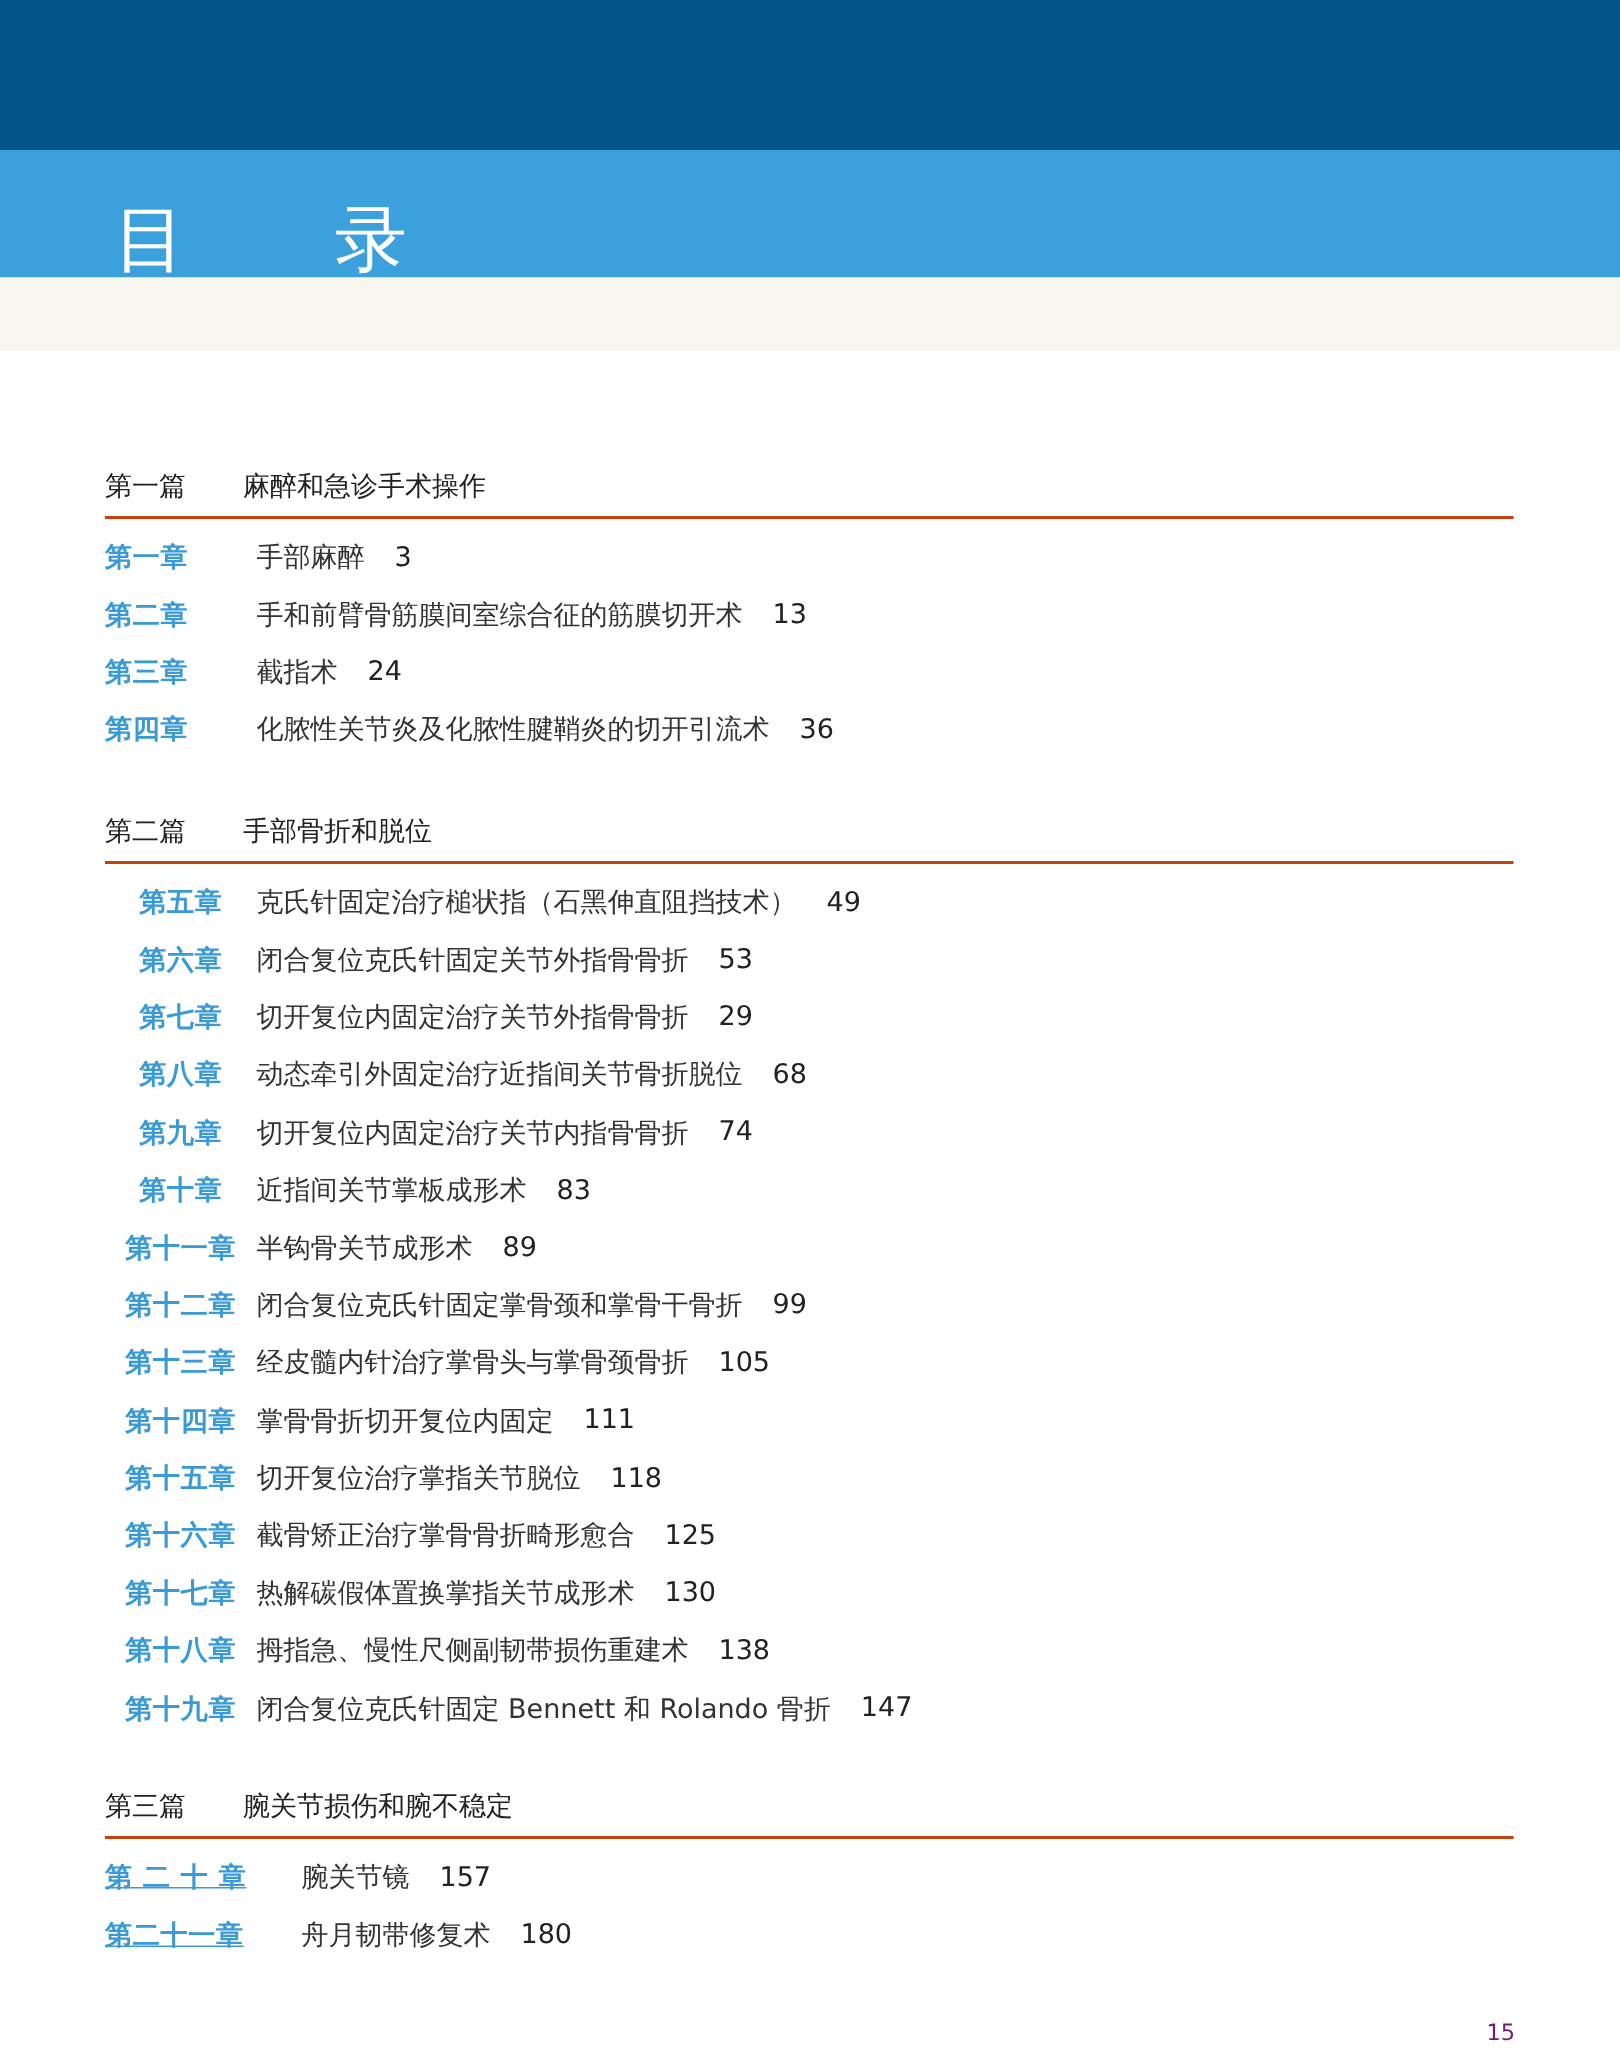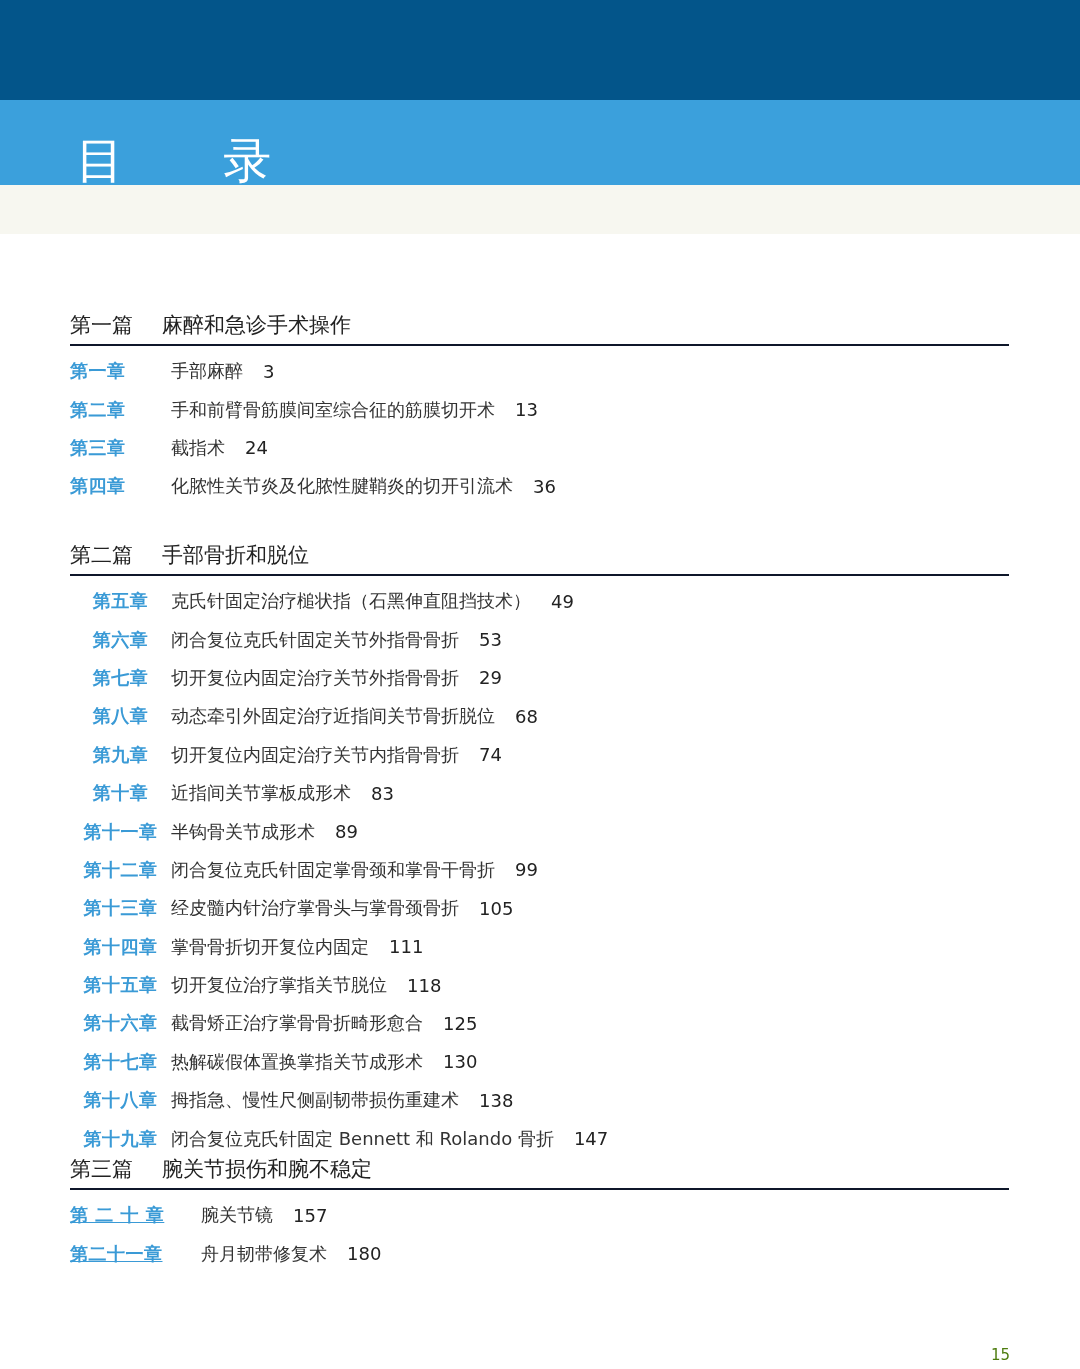--- a/index.html
+++ b/index.html
@@ -11,33 +11,33 @@
   }
   .band-dark { position: absolute; left: 0; top: 0; width: 1080px; height: 100px; background: #03558a; }
   .band-light { position: absolute; left: 0; top: 100px; width: 1080px; height: 85px; background: #3ba0dc; }
   .band-cream { position: absolute; left: 0; top: 185px; width: 1080px; height: 49px; background: #f7f7f0; }
   .title {
     position: absolute; left: 76px; top: 112px;
     font-size: 48px; color: #ffffff; letter-spacing: 42px; line-height: 60px; font-weight: normal; margin-top: 18px;
   }
   .part { position: absolute; left: 70px; width: 939px; }
   .part-head {
-    display: flex; align-items: baseline; font-size: 21px; color: #222; line-height: 34px;
-    border-bottom: 2px solid #0f172a; padding-bottom: 2px;
+    display: flex; align-items: baseline; font-size: 18px; color: #222; line-height: 34px;
+    border-bottom: 2px solid #c2410c; padding-bottom: 2px;
   }
   .part-num { width: 92px; }
   .chapters { list-style: none; margin: 0; padding: 0; }
   .chapter {
     display: flex; align-items: center; height: 38.4px; font-size: 18px;
   }
   .ch-num { color: #3a9ad6; font-weight: bold; width: 101px; flex: none; letter-spacing: 0.5px; }
   .ch-num.wide { width: 131px; text-decoration: underline; }
   .ch-title { color: #333; }
   .ch-page { color: #222; margin-left: 20px; }
-  .page-number { position: absolute; left: 991px; top: 1346px; font-size: 15px; color: #4d7c0f; }
+  .page-number { position: absolute; left: 991px; top: 1346px; font-size: 15px; color: #701a75; }
 </style>
 </head>
 <body>
 
 <div class="band-dark"></div>
 <div class="band-light">
 </div>
 <div class="title">目 录</div>
 <div class="band-cream"></div>
 
@@ -147,21 +147,21 @@
         <span class="ch-page">138</span>
       </li>
     <li class="chapter">
         <span class="ch-num">第十九章</span>
         <span class="ch-title">闭合复位克氏针固定 Bennett 和 Rolando 骨折</span>
         <span class="ch-page">147</span>
       </li>
   </ul>
 </section>
 
-<section class="part" style="top:1152px;">
+<section class="part" style="top:1188px;">
   <div class="part-head">
     <span class="part-num">第三篇</span>
     <span>腕关节损伤和腕不稳定</span>
   </div>
   <ul class="chapters" style="margin-top:6px;">
     <li class="chapter">
         <span class="ch-num wide">第 二 十 章</span>
         <span class="ch-title">腕关节镜</span>
         <span class="ch-page">157</span>
       </li>

